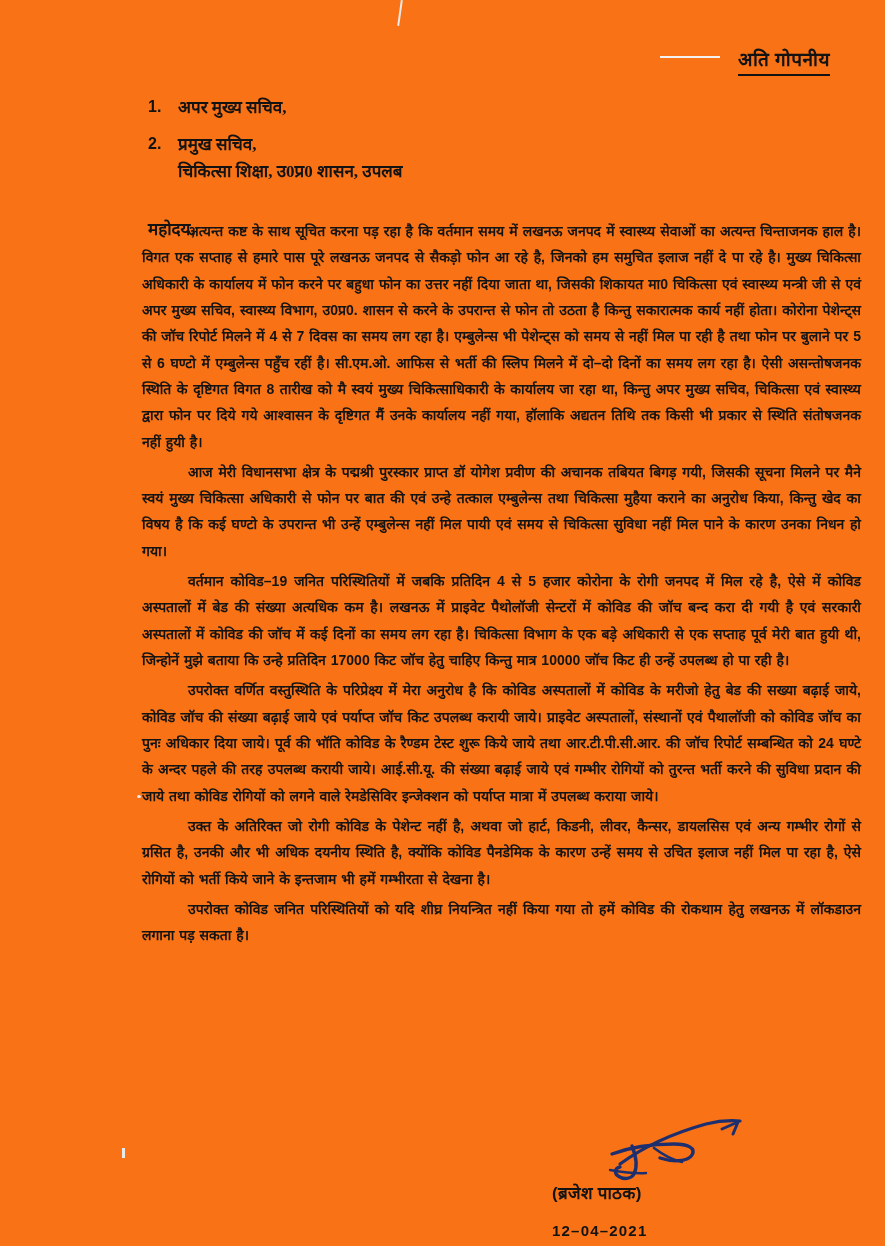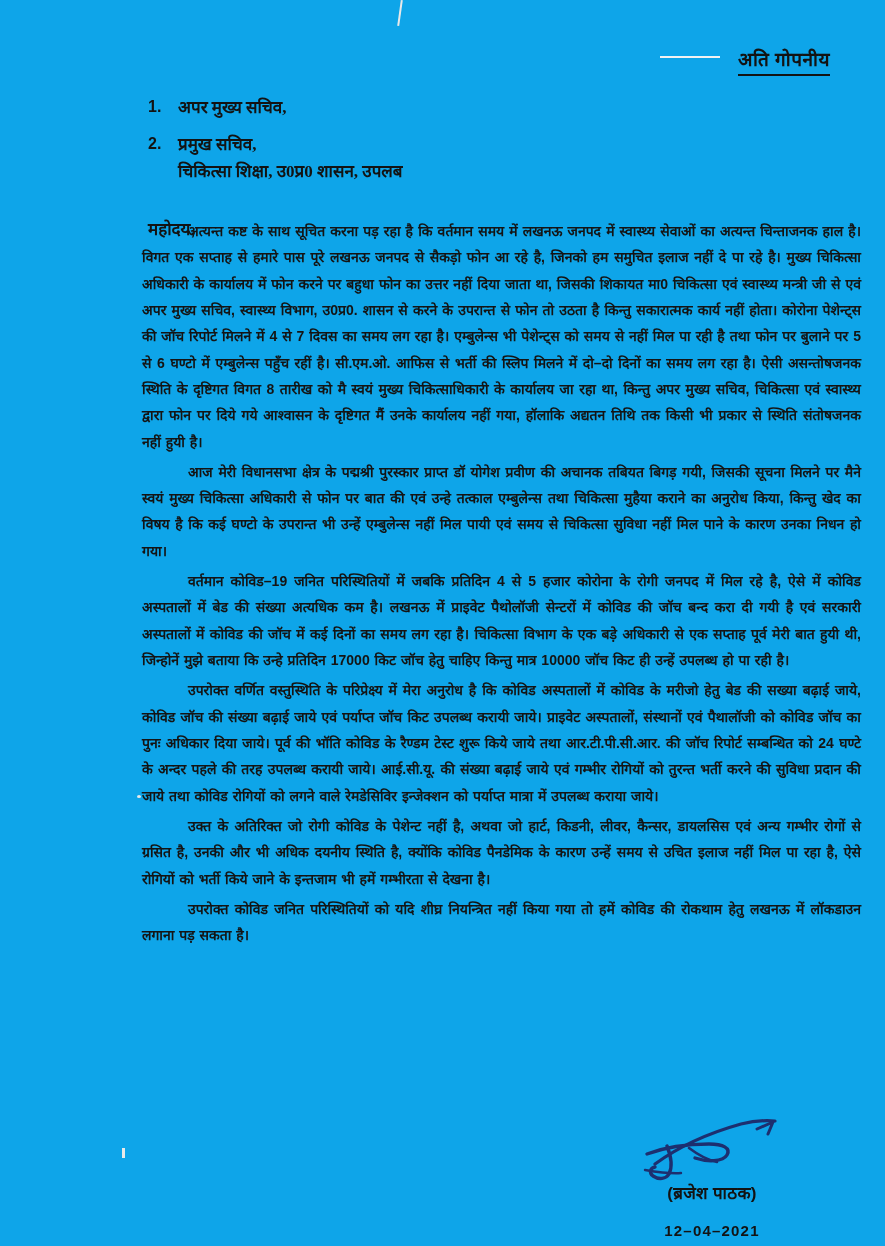--- a/index.html
+++ b/index.html
@@ -10,21 +10,21 @@
   }
   body {
     font-family: "Liberation Sans", "DejaVu Sans", sans-serif;
     color: #111111;
   }
   .page {
     position: relative;
     width: 885px;
     height: 1246px;
     margin: 0 auto;
-    background: #0ea5e9;
+    background: #f97316;
     overflow: hidden;
     box-sizing: border-box;
   }
 
   
   .scan-mark {
     position: absolute;
     background: #e9e9e9;
     pointer-events: none;
   }
@@ -107,24 +107,24 @@
     text-justify: inter-word;
     margin: 0 8px 4px 0;
     text-indent: 46px;
     word-spacing: 1px;
   }
   .para:last-child { margin-bottom: 0; }
 
   
   .signature-block {
     position: absolute;
-    right: 48px;
+    right: 83px;
     top: 1118px;
     width: 250px;
-    text-align: center;
+    text-align: left;
   }
   .signature-mark {
     height: 68px;
     margin-bottom: -4px;
     display: block;
   }
   .signature-mark svg { display: block; margin: 0 auto; }
   .signer-name {
     font-size: 17px;
     font-weight: 700;

